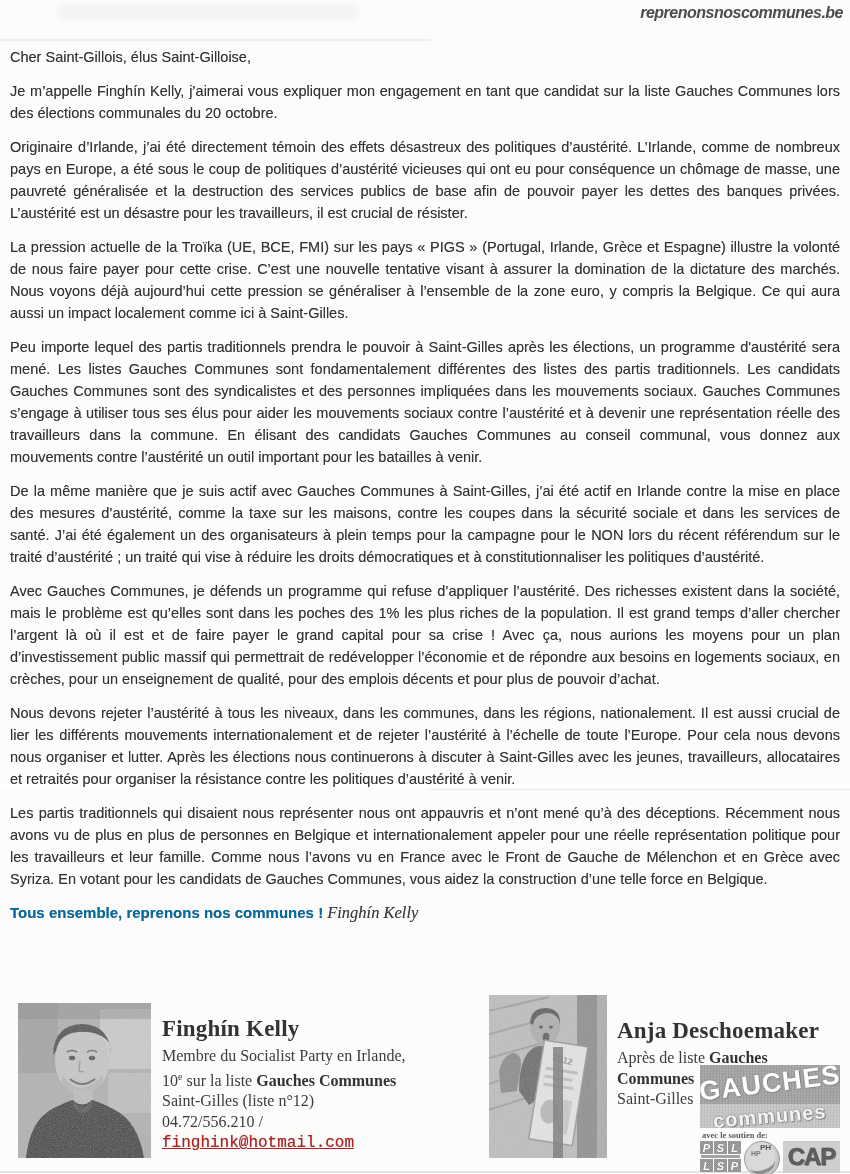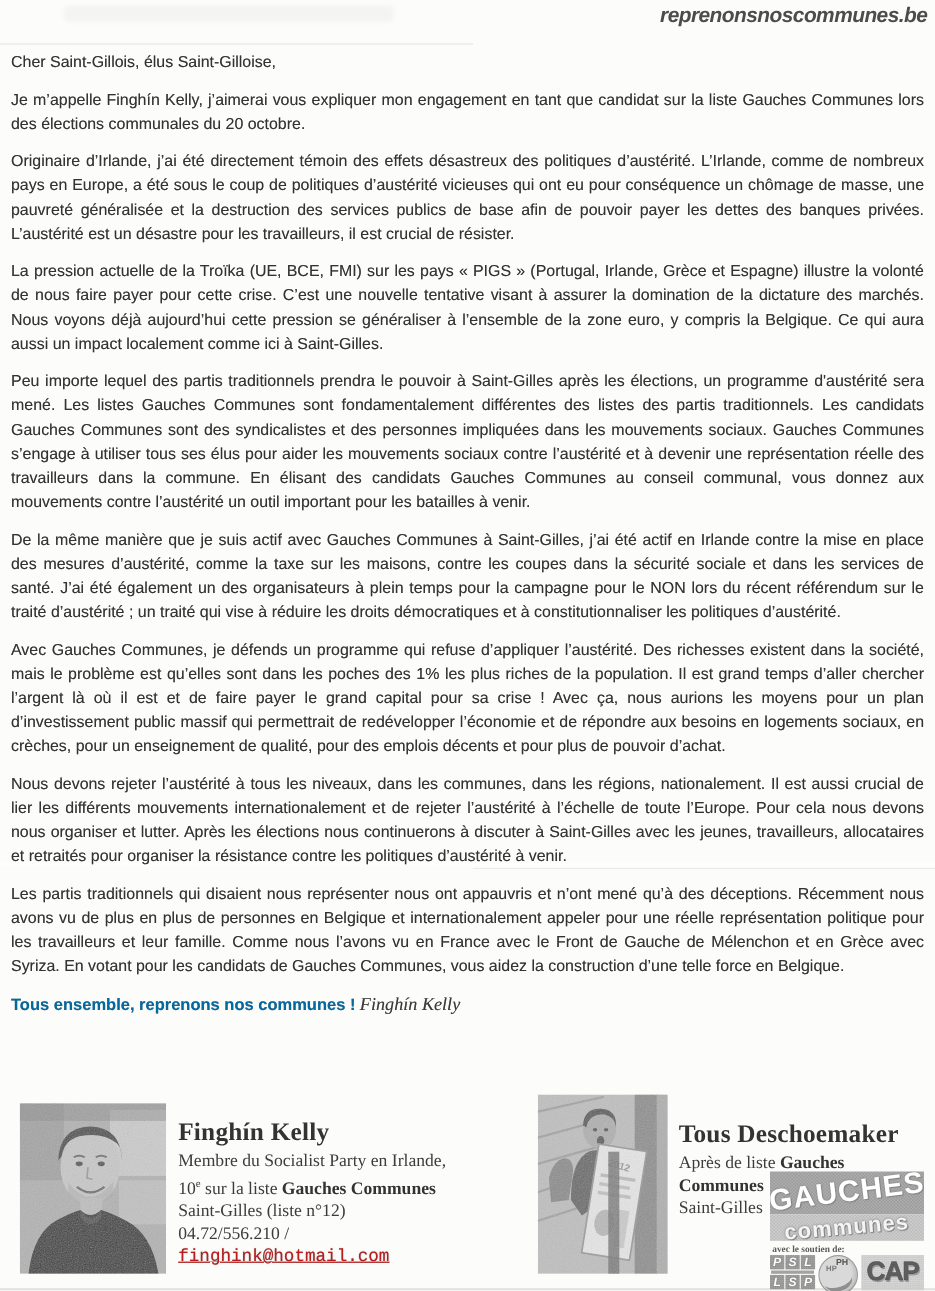--- a/index.html
+++ b/index.html
@@ -18,21 +18,21 @@
     background:rgba(90,90,90,0.05);
     filter:blur(2px);border-radius:4px;
   }
   .topline{position:absolute;top:39px;left:0;width:430px;height:2px;background:rgba(0,0,0,0.05);filter:blur(0.6px);}
   .streak{position:absolute;top:784px;left:0;right:0;height:4px;background:rgba(255,255,255,0.5);}
   .streakline{position:absolute;top:789px;left:430px;right:0;height:1px;background:rgba(0,0,0,0.07);}
   .bottomline{position:absolute;bottom:1px;left:0;right:0;height:2px;background:rgba(0,0,0,0.10);filter:blur(0.5px);}
 
   .site-header{
     position:absolute;top:4px;right:7px;
-    font-style:italic;font-weight:bold;font-size:19px;
+    font-style:italic;font-weight:bold;font-size:16px;
     color:#4c4c4c;letter-spacing:-0.5px;
   }
 
   .letter{
     position:absolute;top:46px;left:10px;width:830px;
     font-size:14.5px;line-height:22px;color:#333333;
     text-shadow:0 0 0.5px rgba(40,40,40,0.45);
   }
   .letter p{margin:0 0 12px 0;text-align:justify;hyphens:none;}
   .letter p.salutation{text-align:left;}
@@ -215,21 +215,21 @@
           <rect x="53" y="82" width="28" height="3" fill="#c6c6c6"></rect>
           <rect x="53" y="90" width="30" height="3" fill="#c6c6c6"></rect>
           <ellipse cx="63" cy="118" rx="9" ry="12" fill="#bdbdbd"></ellipse>
           <rect x="74" y="104" width="10" height="34" fill="#cfcfcf"></rect>
         </g>
         <rect x="64" y="52" width="10" height="112" fill="#787878" opacity="0.85"></rect>
       </g>
     </svg>
 
     <div class="cand-text" style="left:617px;top:16px;width:230px;">
-      <div class="cand-name">Tous Deschoemaker</div>
+      <div class="cand-name">Anja Deschoemaker</div>
       <div class="cand-line"><span>Après de liste </span><b>Gauches Communes</b></div>
       <div class="cand-line">Saint-Gilles</div>
     </div>
 
     <div class="logo-block">
       <div class="logo-band1">
           <span>GAUCHES</span>
         </div>
       <div class="logo-band2">
           <span>communes</span>

